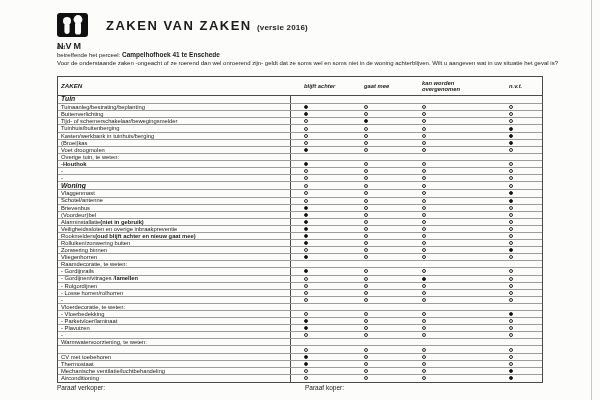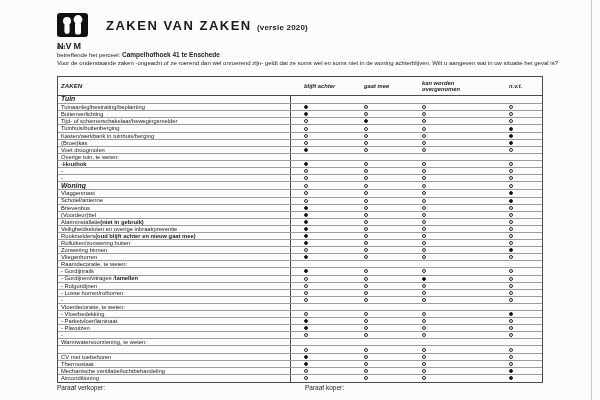--- a/index.html
+++ b/index.html
@@ -44,21 +44,21 @@
       <circle cx="10" cy="8" r="4" fill="#fcfcfa"></circle>
       <rect x="7.4" y="10" width="5.2" height="11" rx="2.4" fill="#fcfcfa"></rect>
       <circle cx="21" cy="6.5" r="4.4" fill="#fcfcfa"></circle>
       <rect x="18" y="9" width="6" height="12.5" rx="2.6" fill="#fcfcfa"></rect>
     </svg>
     <div class="logo-text">NVM</div>
   </div>
 
   <div class="title">
     <span>ZAKEN VAN ZAKEN</span>
-    <span class="suffix">(versie 2020)</span>
+    <span class="suffix">(versie 2016)</span>
   </div>
 
   <div class="dd">d.d.</div>
 
   <div class="perceel">
     <span>betreffende het perceel: </span><b>Campelhofhoek 41 te Enschede</b>
   </div>
 
   <div class="intro">Voor de onderstaande zaken -ongeacht of ze roerend dan wel onroerend zijn- geldt dat ze soms wel en soms niet in de woning achterblijven. Wilt u aangeven wat in uw situatie het geval is?</div>
 

